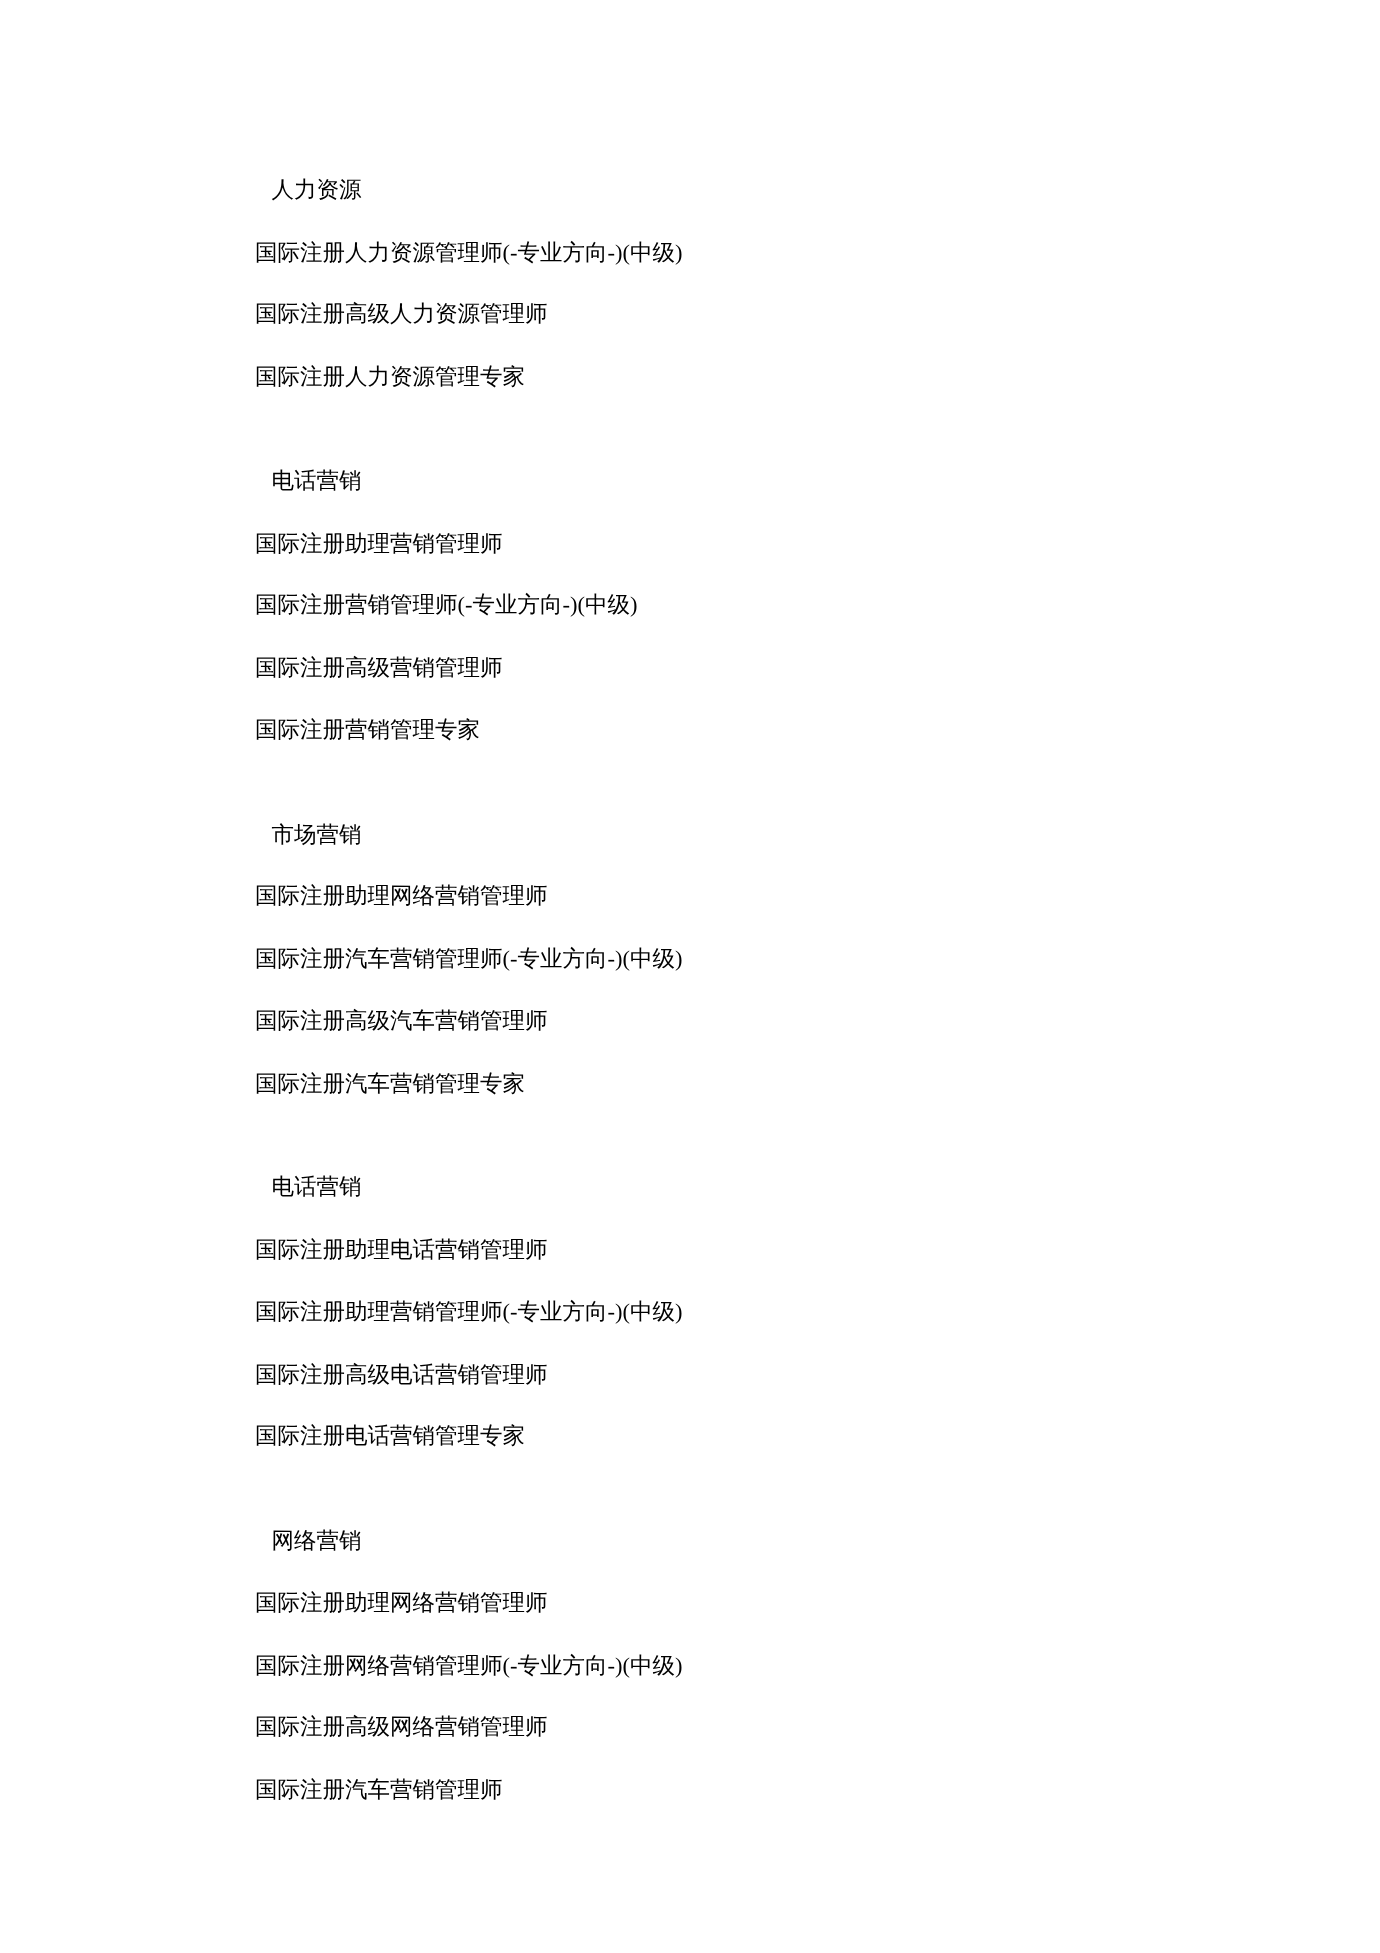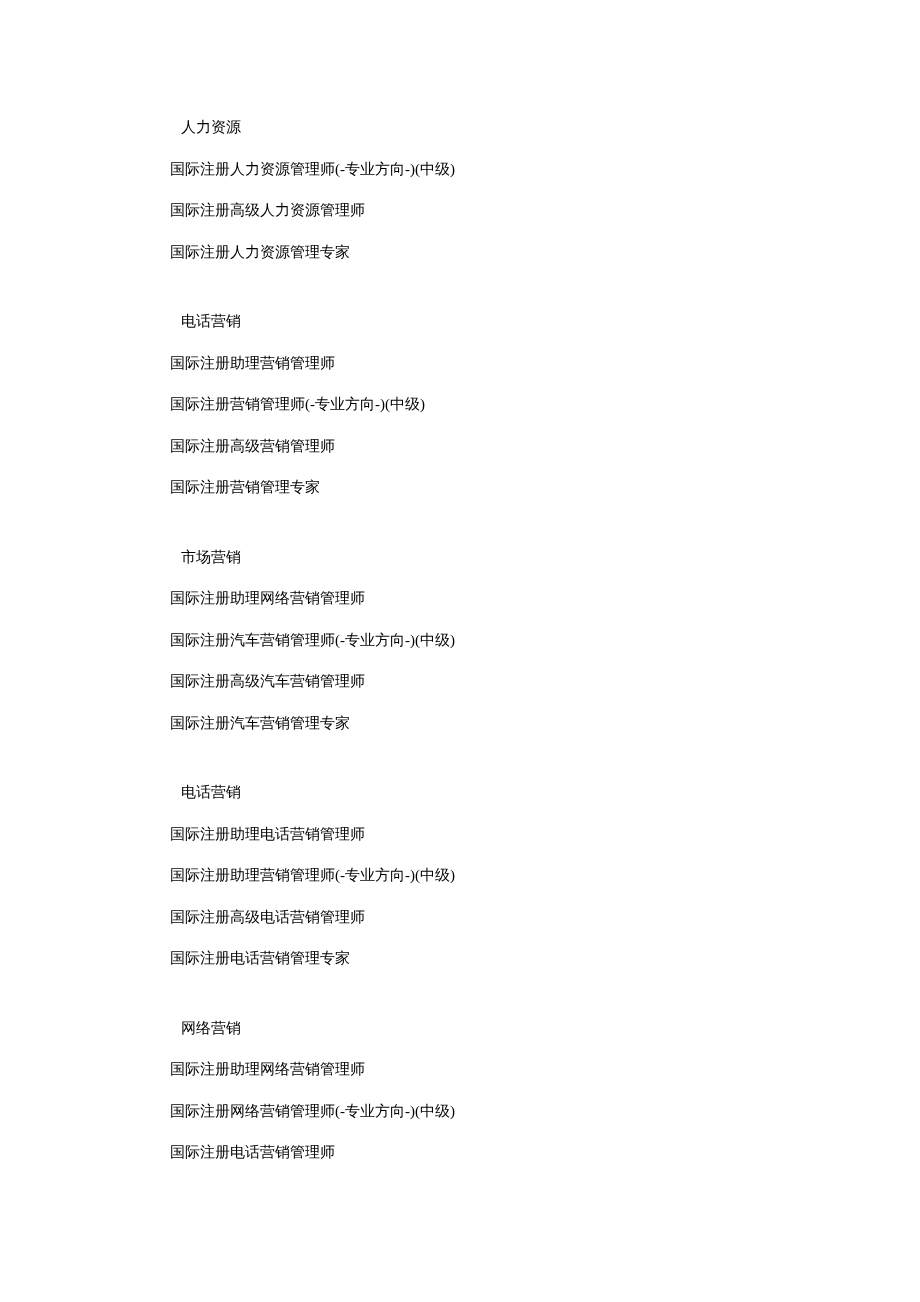--- a/index.html
+++ b/index.html
@@ -69,16 +69,17 @@
     <p class="item">国际注册助理电话营销管理师</p>
     <p class="item">国际注册助理营销管理师(-专业方向-)(中级)</p>
     <p class="item">国际注册高级电话营销管理师</p>
     <p class="item">国际注册电话营销管理专家</p>
   </div>
 
   <div class="section">
     <p class="section-heading">网络营销</p>
     <p class="item">国际注册助理网络营销管理师</p>
     <p class="item">国际注册网络营销管理师(-专业方向-)(中级)</p>
-    <p class="item">国际注册电话营销管理师</p>
+    <p class="item">国际注册高级网络营销管理师</p>
+    <p class="item">国际注册汽车营销管理师</p>
   </div>
 
 </div>
 
 </body></html>

